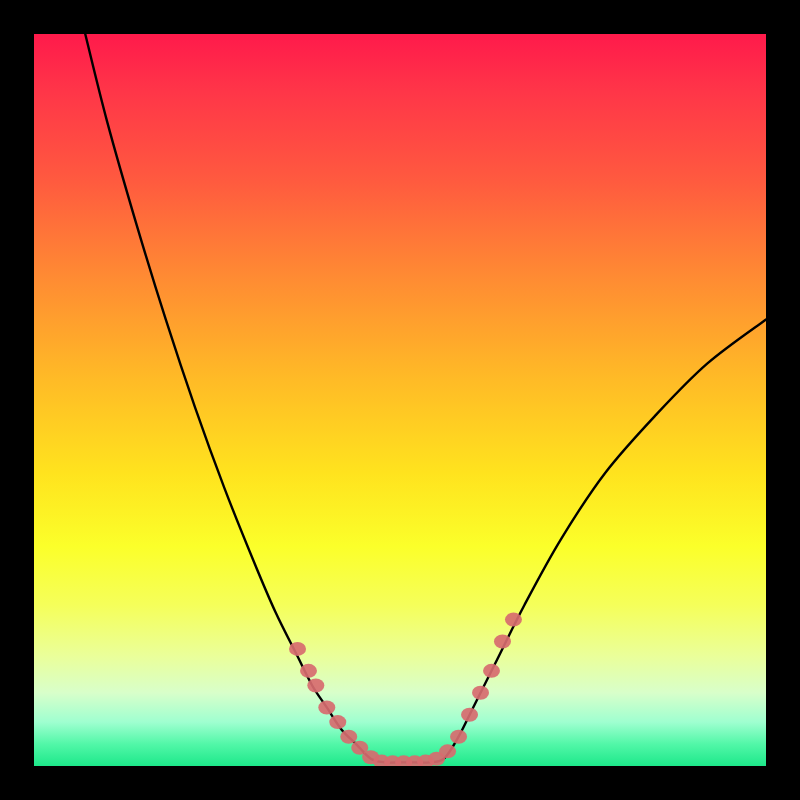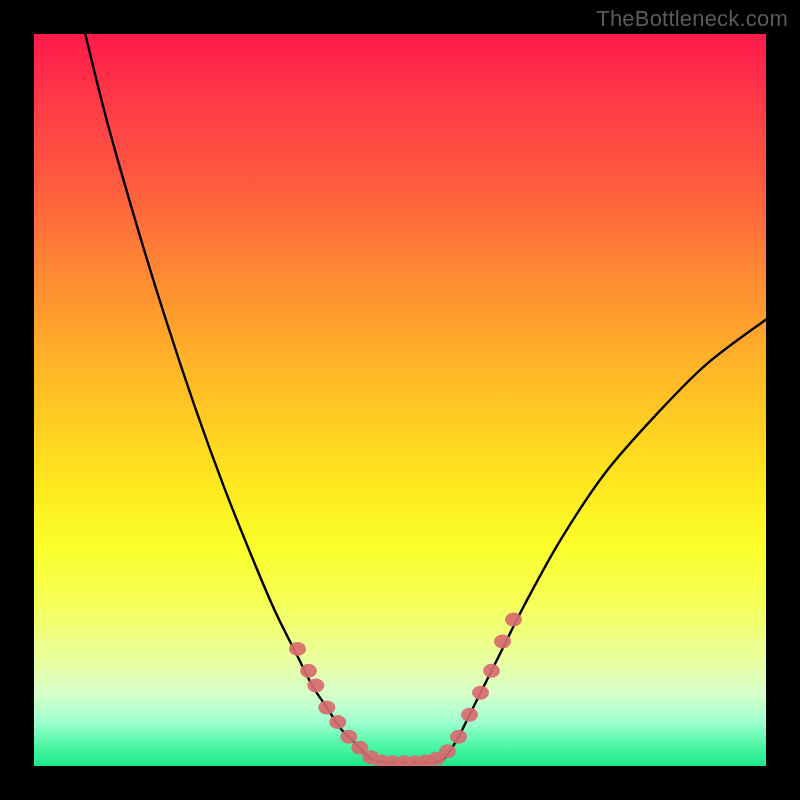--- a/index.html
+++ b/index.html
@@ -90,14 +90,13 @@
           <ellipse cx="413.58" cy="717.36" rx="8.5" ry="7" fill="#d76b6f" stroke="#c95a5e" stroke-width="0" opacity="0.92"></ellipse>
           <ellipse cx="424.55999999999995" cy="702.72" rx="8.5" ry="7" fill="#d76b6f" stroke="#c95a5e" stroke-width="0" opacity="0.92"></ellipse>
           <ellipse cx="435.53999999999996" cy="680.76" rx="8.5" ry="7" fill="#d76b6f" stroke="#c95a5e" stroke-width="0" opacity="0.92"></ellipse>
           <ellipse cx="446.52" cy="658.8" rx="8.5" ry="7" fill="#d76b6f" stroke="#c95a5e" stroke-width="0" opacity="0.92"></ellipse>
           <ellipse cx="457.5" cy="636.84" rx="8.5" ry="7" fill="#d76b6f" stroke="#c95a5e" stroke-width="0" opacity="0.92"></ellipse>
           <ellipse cx="468.48" cy="607.56" rx="8.5" ry="7" fill="#d76b6f" stroke="#c95a5e" stroke-width="0" opacity="0.92"></ellipse>
           <ellipse cx="479.46000000000004" cy="585.6" rx="8.5" ry="7" fill="#d76b6f" stroke="#c95a5e" stroke-width="0" opacity="0.92"></ellipse>
         </g>
     </svg>
   </div>
-  <div class="watermark">TheBottleneck.com</div>
 </div>
 
 </body></html>

